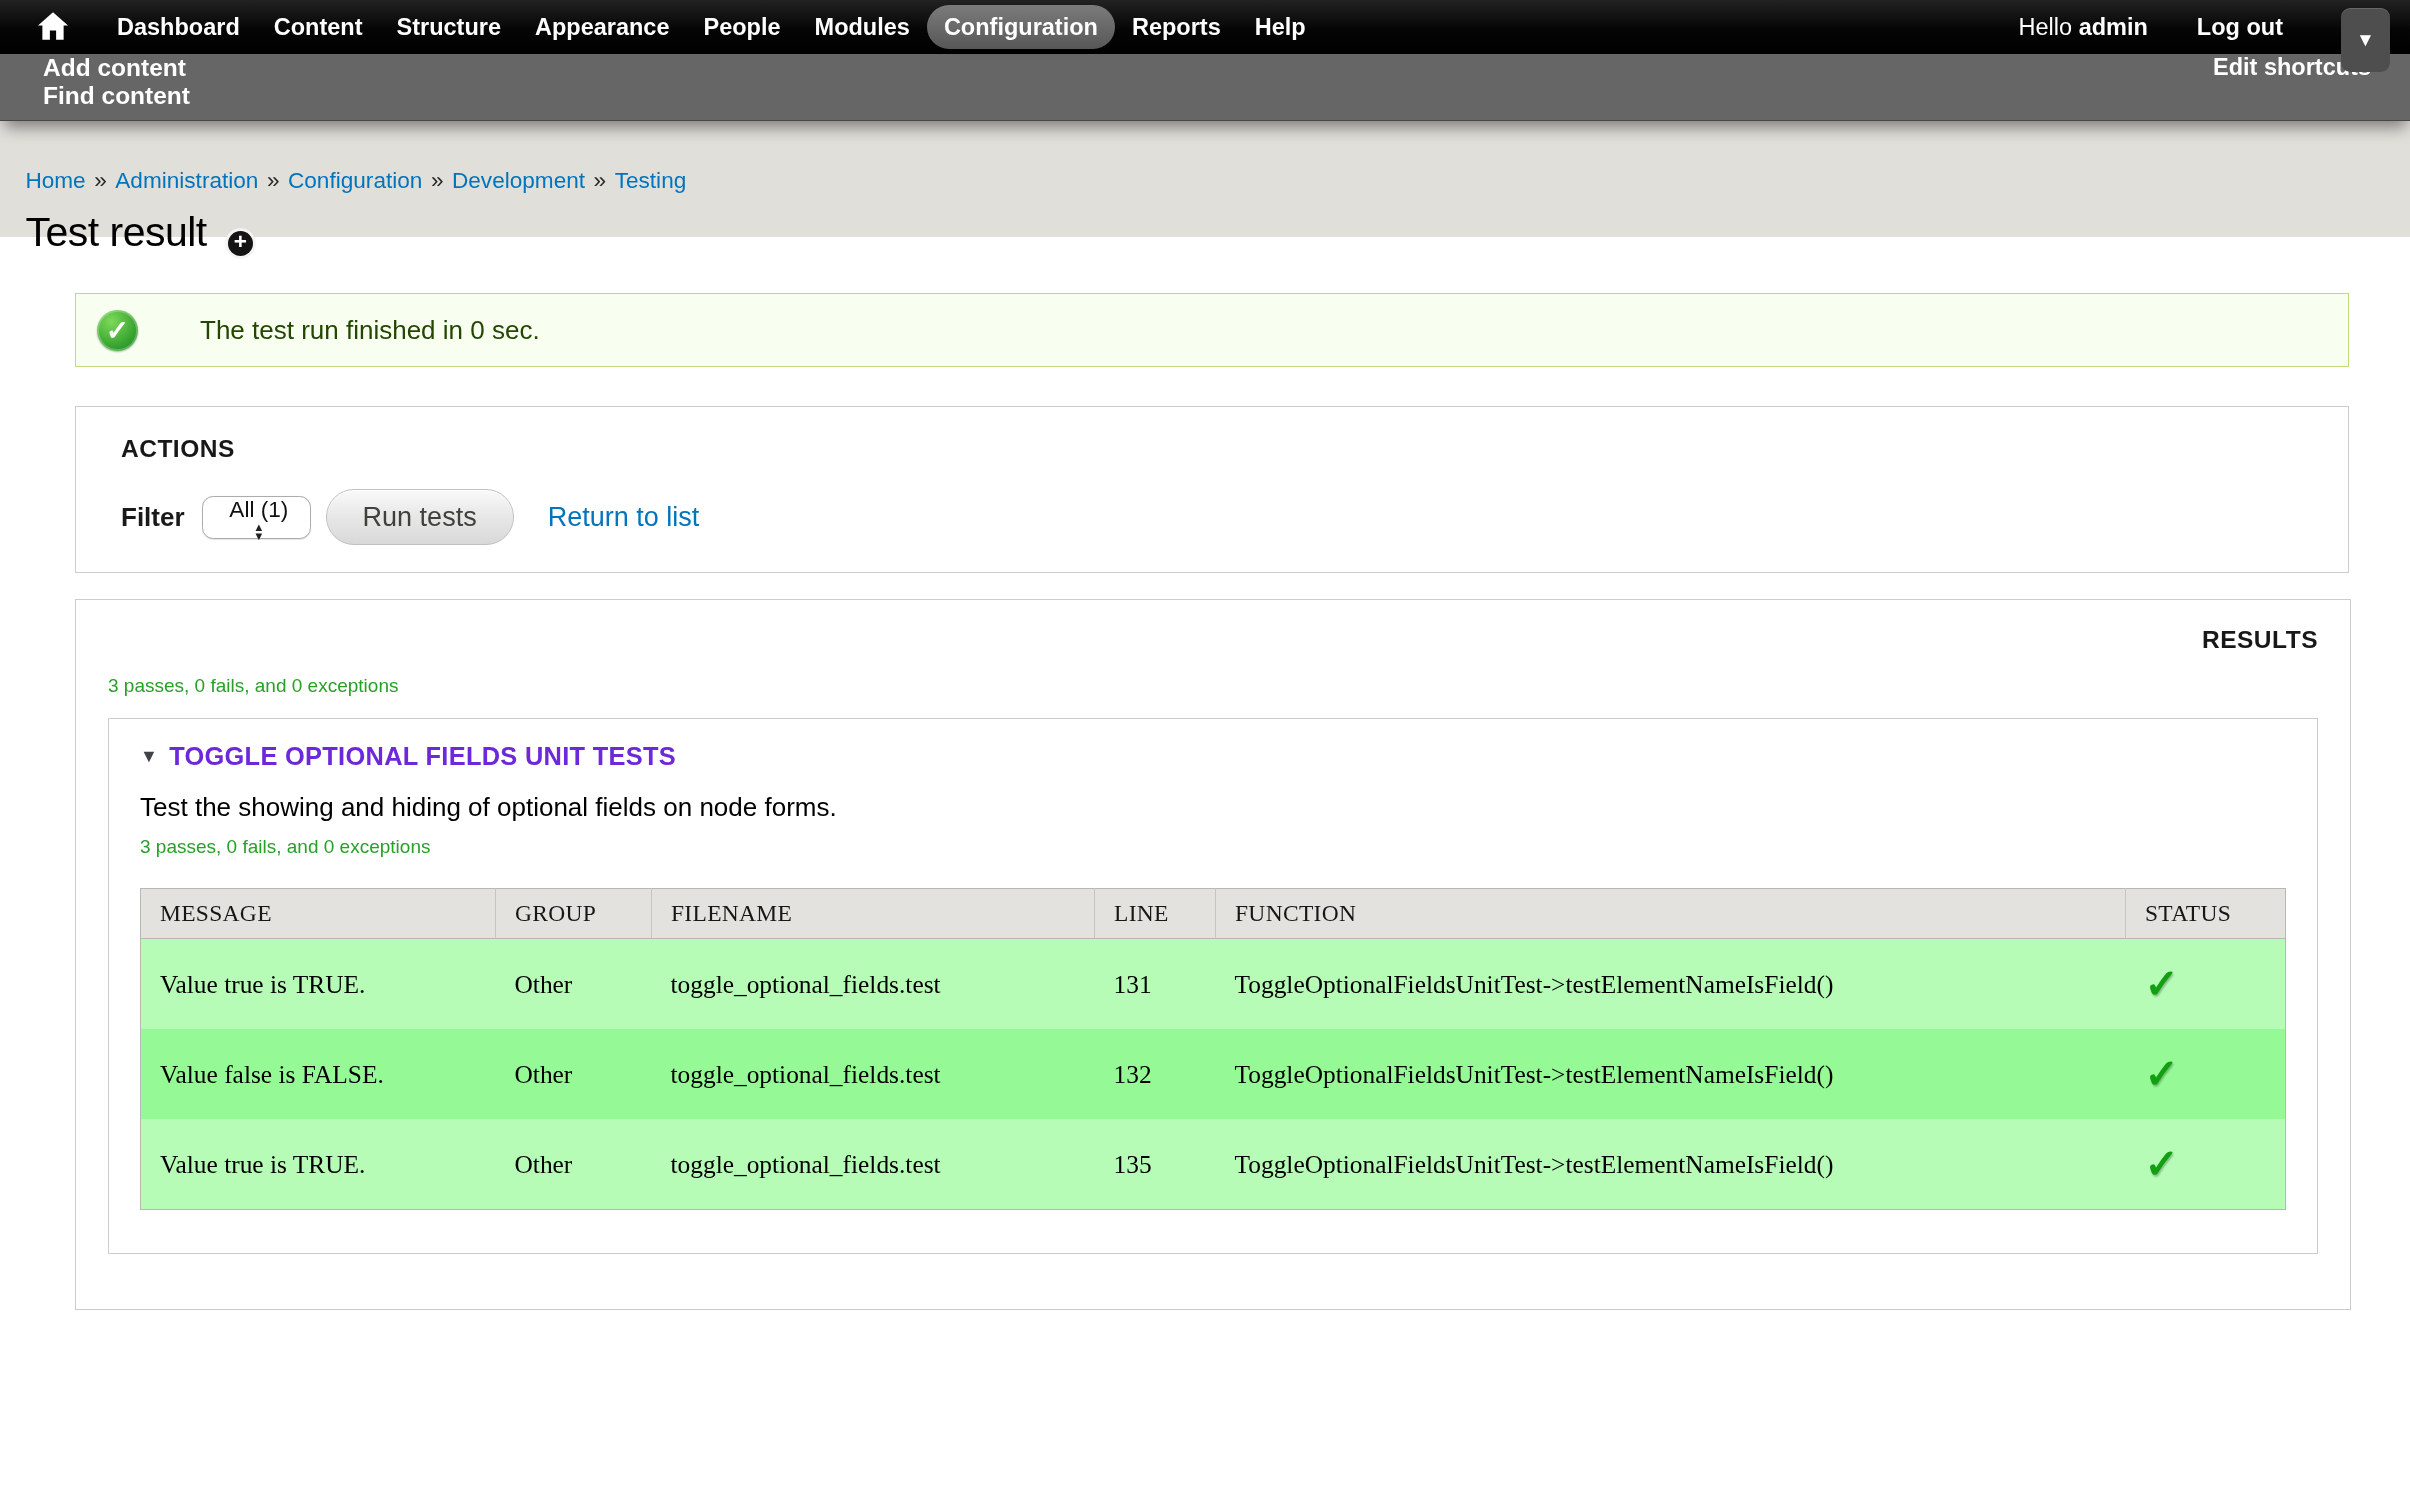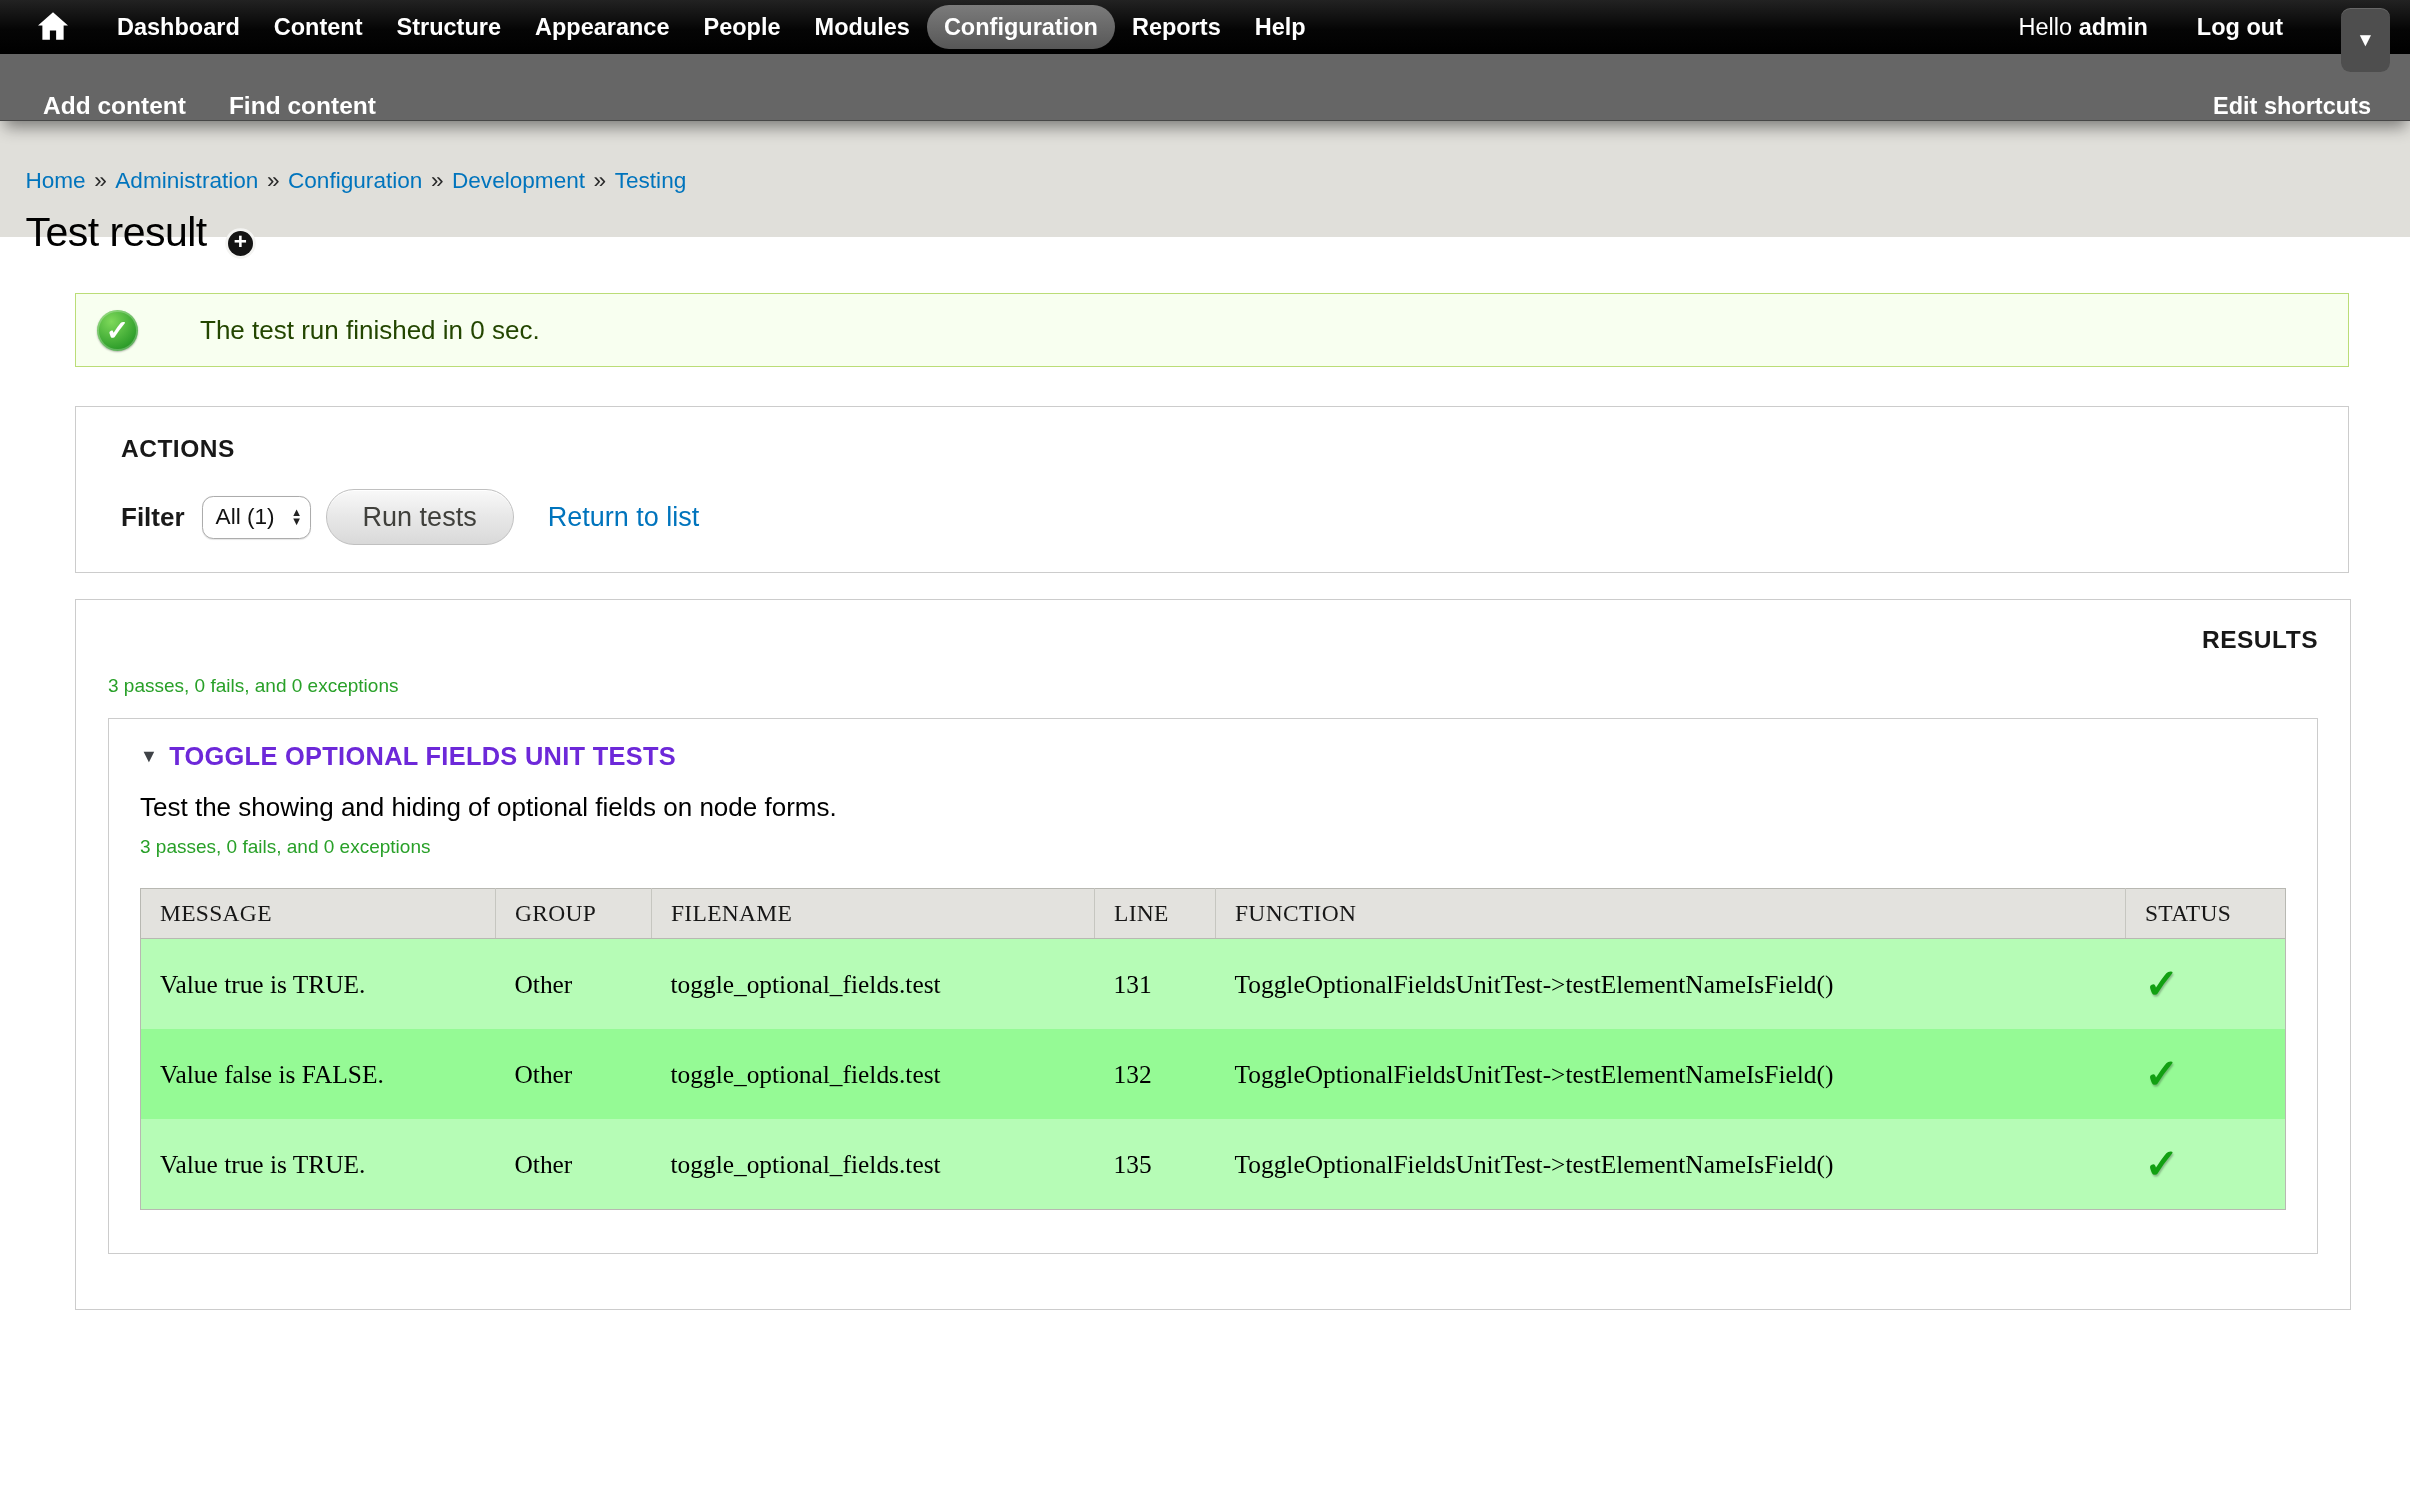--- a/index.html
+++ b/index.html
@@ -32,22 +32,23 @@
     position:absolute; right:21px; top:7.5px; width:49px; height:64px;
     background:#4e4e4e; border-radius:9.4px; z-index:7;
     display:flex; align-items:center; justify-content:center; cursor:pointer;
     box-shadow:inset 0 0.9px 0 rgba(255,255,255,0.15);
   }
   .tb-toggle .caret { color:#fff; font-size:19px; line-height:1; }
 
   
   .shortcut-bar {
     height:67px; background:#666; border-bottom:1.9px solid #474747;
-    display:flex; align-items:flex-end; position:relative; z-index:5;
+    display:flex; align-items:flex-start; position:relative; z-index:5;
     box-shadow:0 9.4px 15px -3.8px rgba(0,0,0,0.45);
+    flex-direction:column;
   }
   .sc-link { color:#fff; font-size:24.5px; font-weight:bold; text-decoration:none; margin-left:43px; cursor:pointer; }
   .sc-edit { position:absolute; right:40px; color:#fff; font-size:23.5px; font-weight:bold; text-decoration:none; cursor:pointer; }
 
   
   .page-header { height:116px; background:#e0dfda; padding:47px 0 0 25.4px; position:relative; z-index:1; }
   .breadcrumb { font-size:22.6px; color:#2a2a2a; }
   .breadcrumb a { color:#0074bd; text-decoration:none; cursor:pointer; }
   .breadcrumb .sep { color:#2a2a2a; margin:0 8.5px; }
   .title-row { margin-top:15px; display:flex; align-items:flex-end; }
@@ -81,20 +82,21 @@
   }
   .legend { font-size:24.5px; font-weight:bold; color:#181818; letter-spacing:0.5px; }
 
   .actions-box { margin-top:39px; height:167px; padding:28px 45px 0 45px; }
   .actions-row { margin-top:26px; display:flex; align-items:center; }
   .filter-label { font-size:26px; font-weight:bold; color:#1a1a1a; margin-right:17px; }
   .select {
     width:109px; height:43px; background:#fff; border:1.9px solid #acacac; border-radius:11.3px;
     display:flex; align-items:center; padding:0 7.5px 0 13px; cursor:pointer;
     box-shadow:0 0.9px 0.9px rgba(0,0,0,0.1);
+    flex-direction:column;
   }
   .select .sel-value { font-size:22.6px; color:#111; flex:1; }
   .sel-arrows { display:flex; flex-direction:column; align-items:center; }
   .sel-arrows span { font-size:11.3px; line-height:9.4px; color:#222; }
   .btn {
     margin-left:15px; height:56px; padding:0 36px;
     background:linear-gradient(#f9f9f9, #e9e9e9 45%, #d9d9d9);
     border:1.9px solid #c0c0c0; border-radius:30px;
     font-family:"Liberation Sans", sans-serif;
     font-size:27px; color:#40403c; cursor:pointer;

